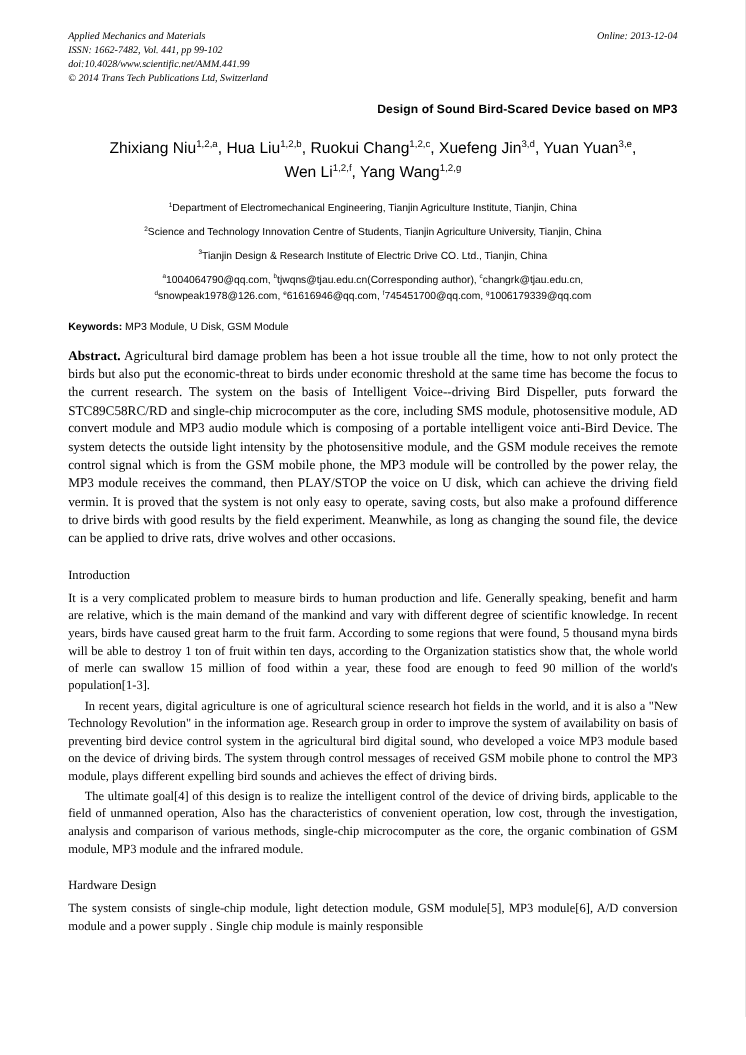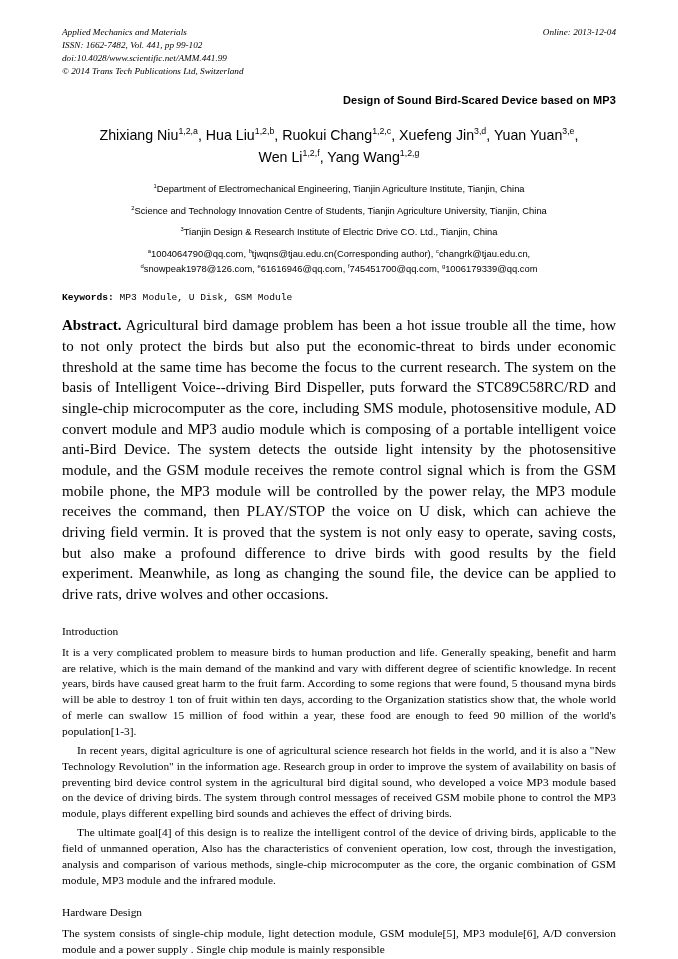--- a/index.html
+++ b/index.html
@@ -79,29 +79,29 @@
     font-family: "Liberation Sans", sans-serif;
     font-size: 9.4px;
     text-align: center;
     line-height: 1.55;
     margin-top: 4px;
     margin-bottom: 16px;
   }
 
   
   .keywords {
-    font-family: Liberation Mono, monospace;
+    font-family: Liberation Sans, sans-serif;
     font-size: 9.6px;
     margin-bottom: 12px;
   }
   .keywords b { font-weight: bold; }
 
   
   .abstract {
-    font-size: 15px;
+    font-size: 12px;
     line-height: 1.38;
     text-align: justify;
     margin-bottom: 20px;
   }
   .abstract b { font-weight: bold; }
 
   
   h2.section {
     font-size: 11.4px;
     font-weight: normal;

